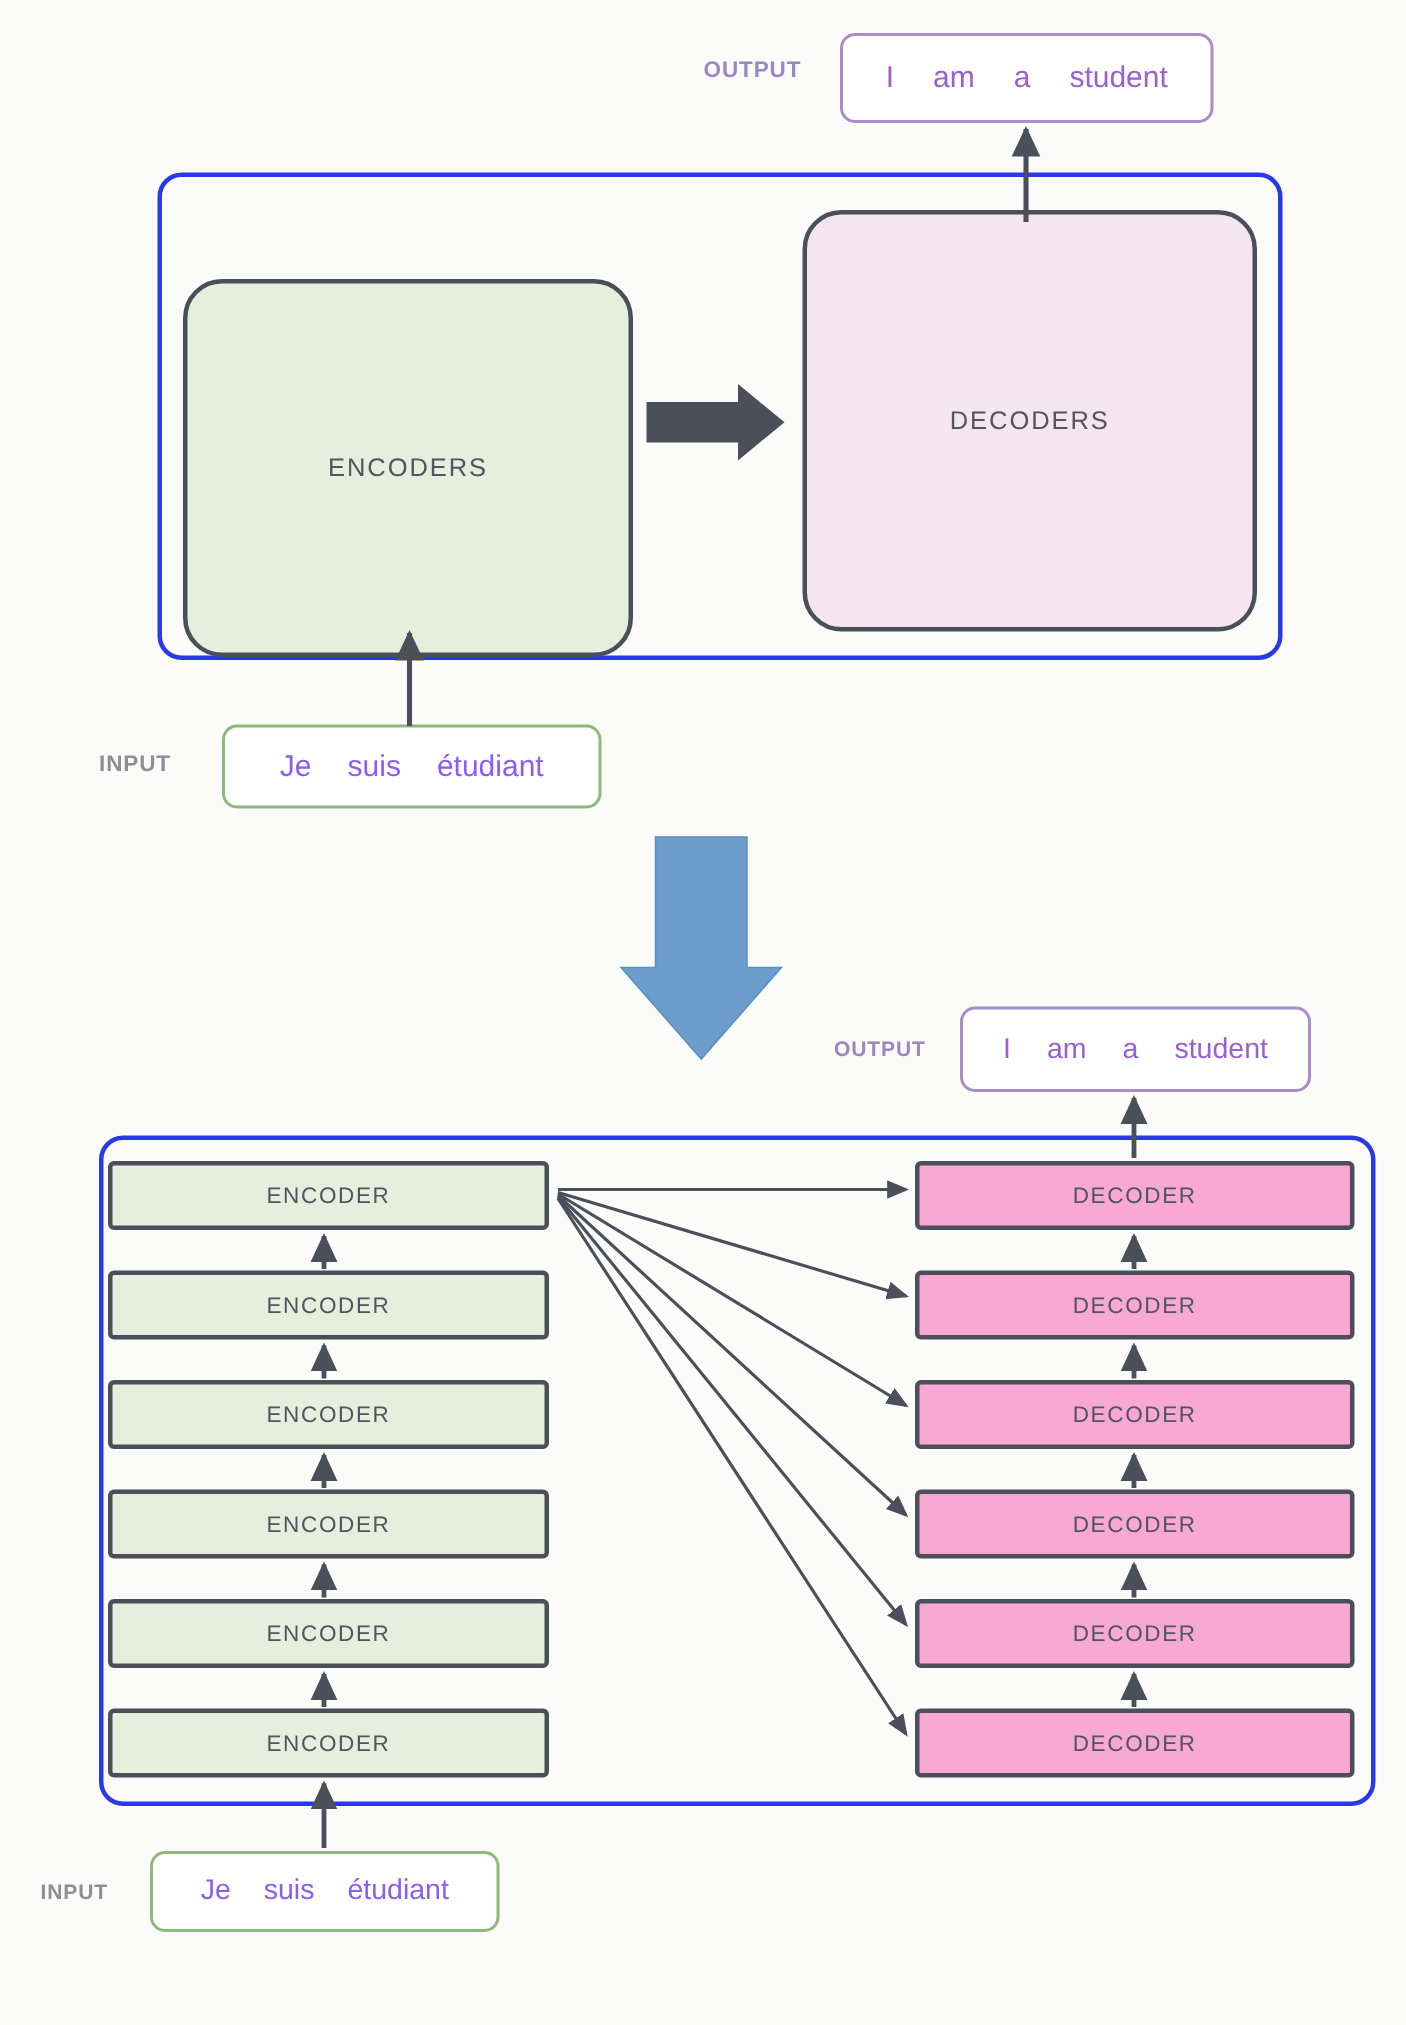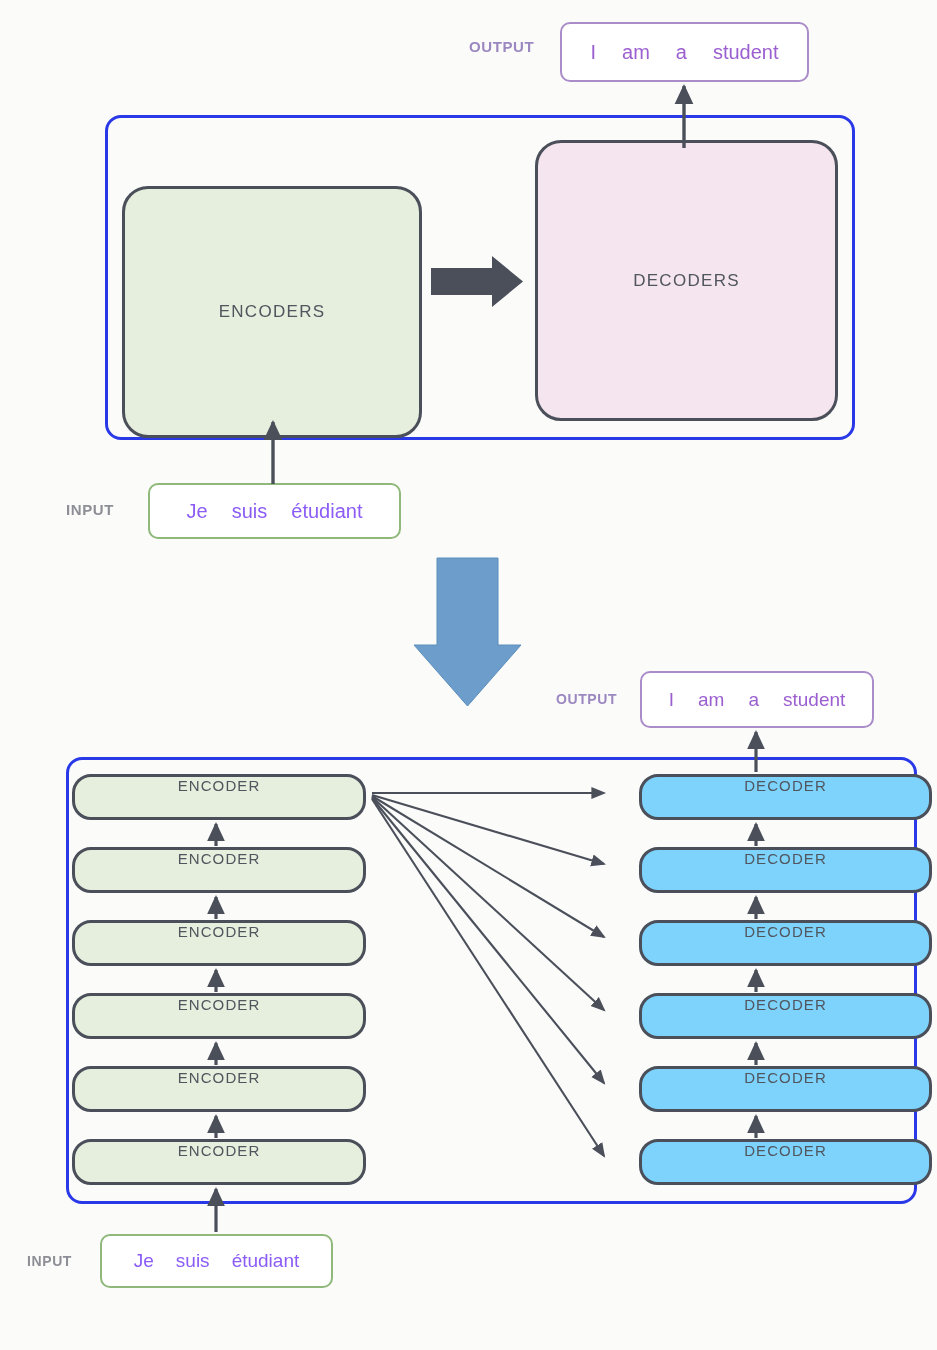--- a/index.html
+++ b/index.html
@@ -71,29 +71,30 @@
     letter-spacing: 1.3px;
     font-size: 17px;
   }
   .block-enc { background: #e6eedd; }
   .block-dec { background: #f4e5ee; }
 
   
   .unit {
     box-sizing: border-box;
     border: 3px solid #4a4f5a;
-    border-radius: 19px;
+    border-radius: 4px;
     display: flex;
+    align-items: center;
     justify-content: center;
     color: #50555e;
     letter-spacing: 1.1px;
     font-size: 15px;
   }
   .unit-enc { background: #e6eedd; }
-  .unit-dec { background: #7dd3fc; margin-left: 29px; }
+  .unit-dec { background: #f9a8d4; }
 
   svg.overlay {
     position: absolute;
     left: 0;
     top: 0;
     width: 937px;
     height: 1350px;
     pointer-events: none;
   }
 </style>

